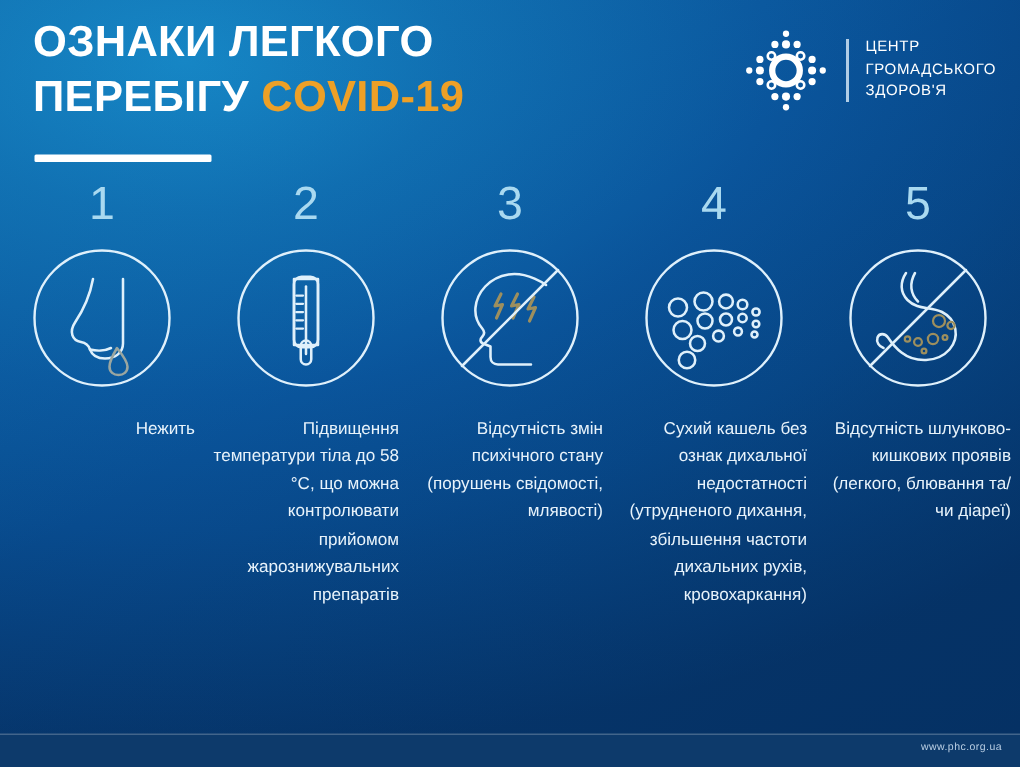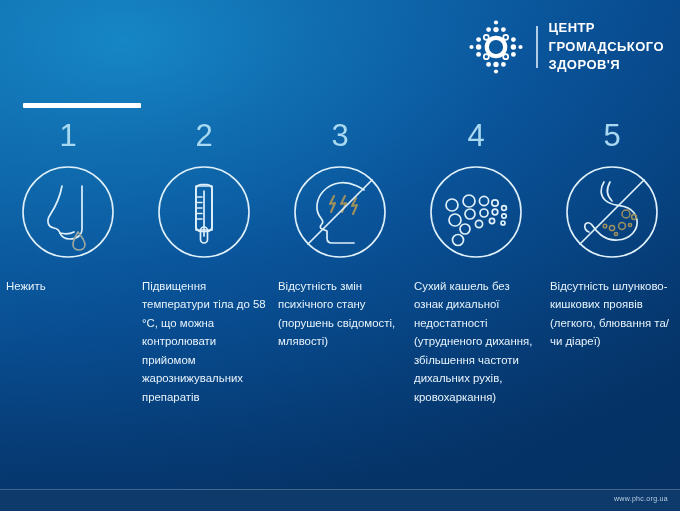--- a/index.html
+++ b/index.html
@@ -30,35 +30,35 @@
   .title-rule{
     position:absolute;left:23px;top:103px;width:118px;height:5px;
     background:#ffffff;border-radius:1px;
   }
 
   
   .logo{position:absolute;right:16px;top:16px;display:flex;align-items:center;}
   .logo-mark{width:62px;height:62px;flex:0 0 auto;}
   .logo-div{width:2px;height:42px;background:#cfe3f3;opacity:.85;margin:0 11px 0 9px;}
   .logo-text{
-    color:#ffffff;font-size:13px;font-weight:bold;line-height:1.45;
+    color:#ffffff;font-size:10px;font-weight:normal;line-height:1.45;
     letter-spacing:.45px;text-transform:uppercase;white-space:nowrap;
   }
 
   
   .cols{position:absolute;left:0;top:120px;width:680px;display:flex;}
   .col{width:136px;display:flex;flex-direction:column;align-items:center;}
   .num{
     color:#a9d9f0;font-size:31px;line-height:1;font-weight:normal;
     height:38px;display:flex;align-items:flex-start;justify-content:center;
   }
   .icon-wrap{width:96px;height:96px;margin-top:6px;}
   .icon-wrap svg{display:block;width:96px;height:96px;}
   .cap{
-    margin-top:17px;width:124px;text-align:left;
+    margin-top:17px;width:124px;text-align:right;
     color:#e8f3fb;font-size:11.4px;line-height:1.62;
   }
 
   
   .footbar{
     position:absolute;left:0;bottom:0;width:680px;height:22px;
     background:#0d3a6b;z-index:3;
   }
   .footbar:before{
     content:"";position:absolute;left:0;top:0;width:100%;height:1px;
@@ -68,20 +68,24 @@
     position:absolute;right:12px;top:6px;
     color:#b9cee3;font-size:7px;letter-spacing:.3px;
   }
 </style>
 </head>
 <body>
 
 <div class="poster">
  <div class="layer">
 
+  <div class="title">
+    <span>Ознаки легкого</span><br>
+    <span>перебігу </span><span class="covid">COVID-19</span>
+  </div>
   <div class="title-rule"></div>
 
   <div class="logo">
     <span class="logo-mark">
       <svg viewBox="0 0 62 62" aria-hidden="true">
         <g fill="#ffffff">
           <circle cx="31" cy="31" r="9.2" fill="none" stroke="#ffffff" stroke-width="4.2"></circle>
           <circle cx="31" cy="6.5" r="2.1"></circle>
           <circle cx="31" cy="55.5" r="2.1"></circle>
           <circle cx="6.5" cy="31" r="2.1"></circle>

